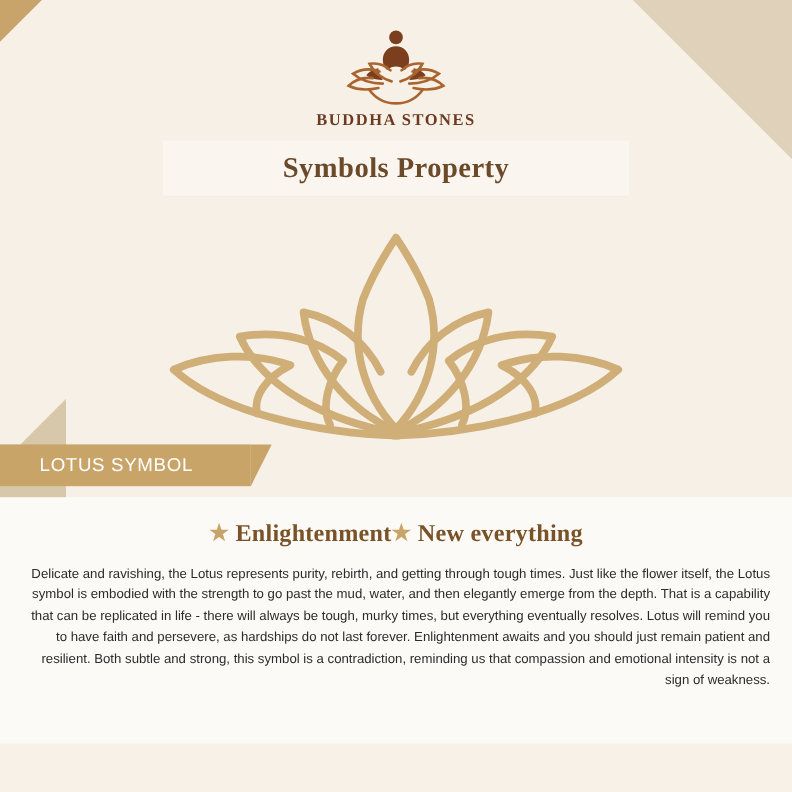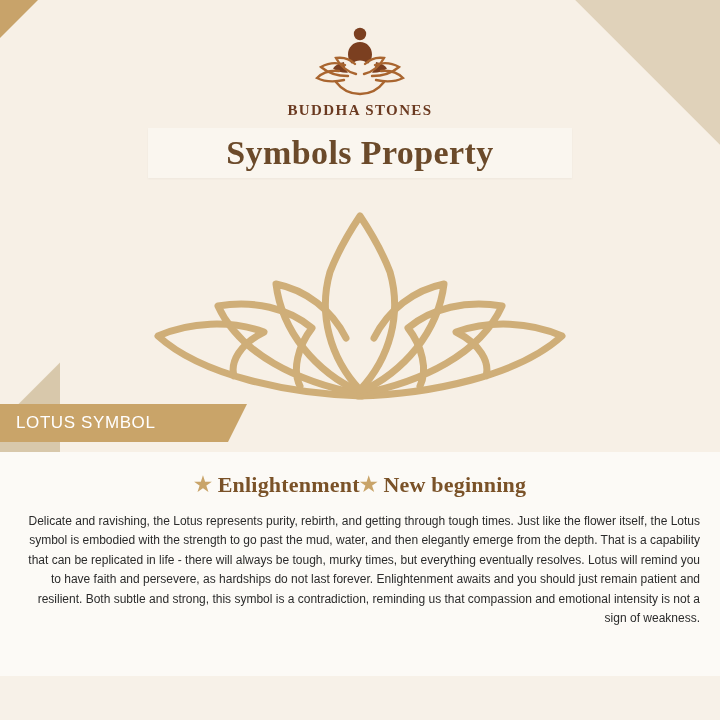--- a/index.html
+++ b/index.html
@@ -75,21 +75,21 @@
     height: 50px;
     background: #faf6ef;
     display: flex;
     align-items: center;
     justify-content: center;
     box-shadow: 0 1px 2px rgba(0,0,0,0.04);
   }
   .title-bar .title {
     font-family: "Liberation Serif", serif;
     font-weight: bold;
-    font-size: 34px;
+    font-size: 26px;
     color: #6b4a2a;
     letter-spacing: 0.4px;
   }
 
   
   .lotus-wrap {
     position: absolute;
     top: 186px;
     left: 0; right: 0;
     text-align: center;
@@ -103,21 +103,21 @@
     height: 38px;
     width: 228px;
     background: #c9a469;
     display: flex;
     align-items: center;
   }
   .label-tag .tag-text {
     color: #ffffff;
     font-size: 17px;
     letter-spacing: 0.6px;
-    padding-left: 16px;
+    padding-left: 36px;
     font-family: "Liberation Sans", sans-serif;
   }
   .label-tag:after {
     content: "";
     position: absolute;
     right: -19px;
     top: 0;
     width: 0; height: 0;
     border-style: solid;
     border-width: 38px 19px 0 0;
@@ -218,18 +218,18 @@
   </div>
 
   <div class="label-tag">
     <span class="tag-text">LOTUS SYMBOL</span>
   </div>
 
   <div class="body-panel">
     <div class="headline">
       <span class="star">★</span>
       <span>Enlightenment</span><span class="star">★</span>
-      <span>New beginning</span>
+      <span>New everything</span>
     </div>
     <p class="paragraph">Delicate and ravishing, the Lotus represents purity, rebirth, and getting through tough times. Just like the flower itself, the Lotus symbol is embodied with the strength to go past the mud, water, and then elegantly emerge from the depth. That is a capability that can be replicated in life - there will always be tough, murky times, but everything eventually resolves. Lotus will remind you to have faith and persevere, as hardships do not last forever. Enlightenment awaits and you should just remain patient and resilient. Both subtle and strong, this symbol is a contradiction, reminding us that compassion and emotional intensity is not a sign of weakness.</p>
   </div>
 
 </div>
 
 </body></html>

